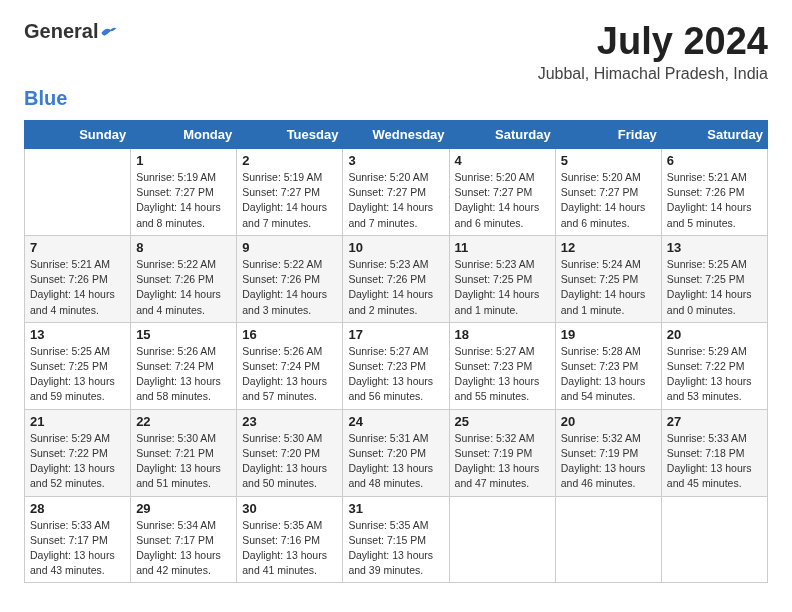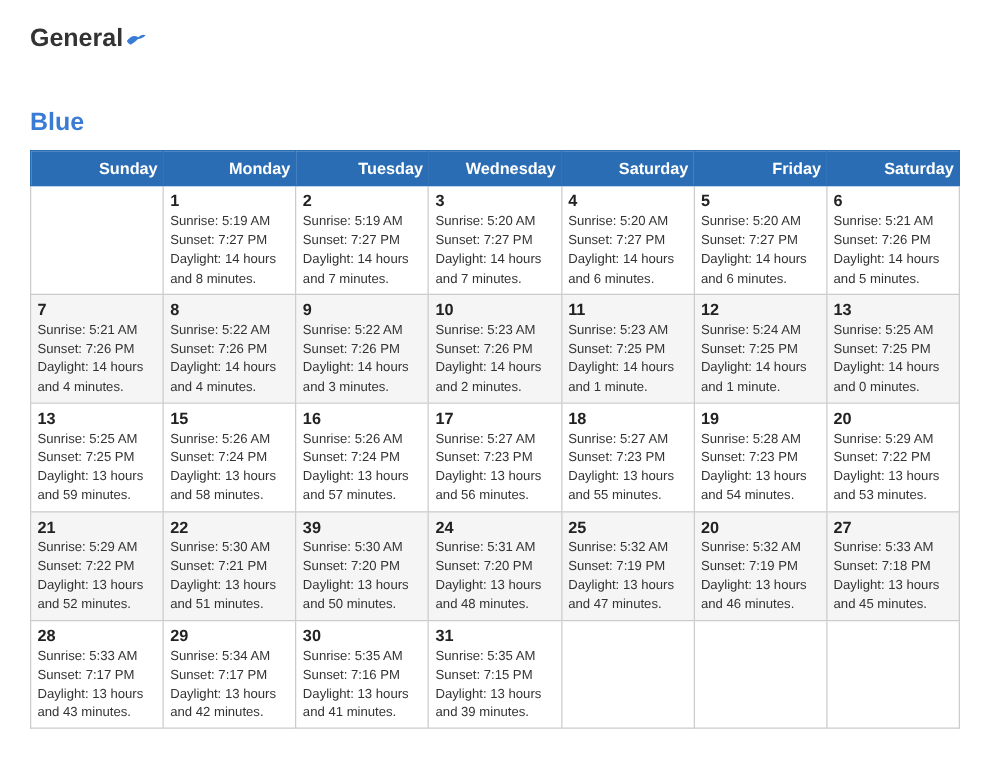--- a/index.html
+++ b/index.html
@@ -99,20 +99,24 @@
     <div class="logo-row">
       <span class="logo-text-general">General</span>
       <svg class="logo-bird" viewBox="0 0 24 18" fill="none">
         <path d="M2 10 Q8 2 14 6 Q18 2 22 4 Q18 8 14 8 Q10 12 6 14 Q3 13 2 10Z" fill="#3a7bd5"></path>
       </svg>
     </div>
     <div>
       <span class="logo-text-blue">Blue</span>
     </div>
   </div>
+  <div class="title-block">
+    <div class="month-year">July 2024</div>
+    <div class="location">Jubbal, Himachal Pradesh, India</div>
+  </div>
 </div>
 
 <table class="calendar-table">
   <thead>
     <tr>
     <th>Sunday</th>
         <th>Monday</th>
         <th>Tuesday</th>
         <th>Wednesday</th>
         <th>Saturday</th>
@@ -211,21 +215,21 @@
       <tr>
         <td>
           <span class="day-number">21</span>
           <div class="day-info">Sunrise: 5:29 AM<br>Sunset: 7:22 PM<br>Daylight: 13 hours and 52 minutes.</div>
         </td>
         <td>
           <span class="day-number">22</span>
           <div class="day-info">Sunrise: 5:30 AM<br>Sunset: 7:21 PM<br>Daylight: 13 hours and 51 minutes.</div>
         </td>
         <td>
-          <span class="day-number">39</span>
+          <span class="day-number">23</span>
           <div class="day-info">Sunrise: 5:30 AM<br>Sunset: 7:20 PM<br>Daylight: 13 hours and 50 minutes.</div>
         </td>
         <td>
           <span class="day-number">24</span>
           <div class="day-info">Sunrise: 5:31 AM<br>Sunset: 7:20 PM<br>Daylight: 13 hours and 48 minutes.</div>
         </td>
         <td>
           <span class="day-number">25</span>
           <div class="day-info">Sunrise: 5:32 AM<br>Sunset: 7:19 PM<br>Daylight: 13 hours and 47 minutes.</div>
         </td>

